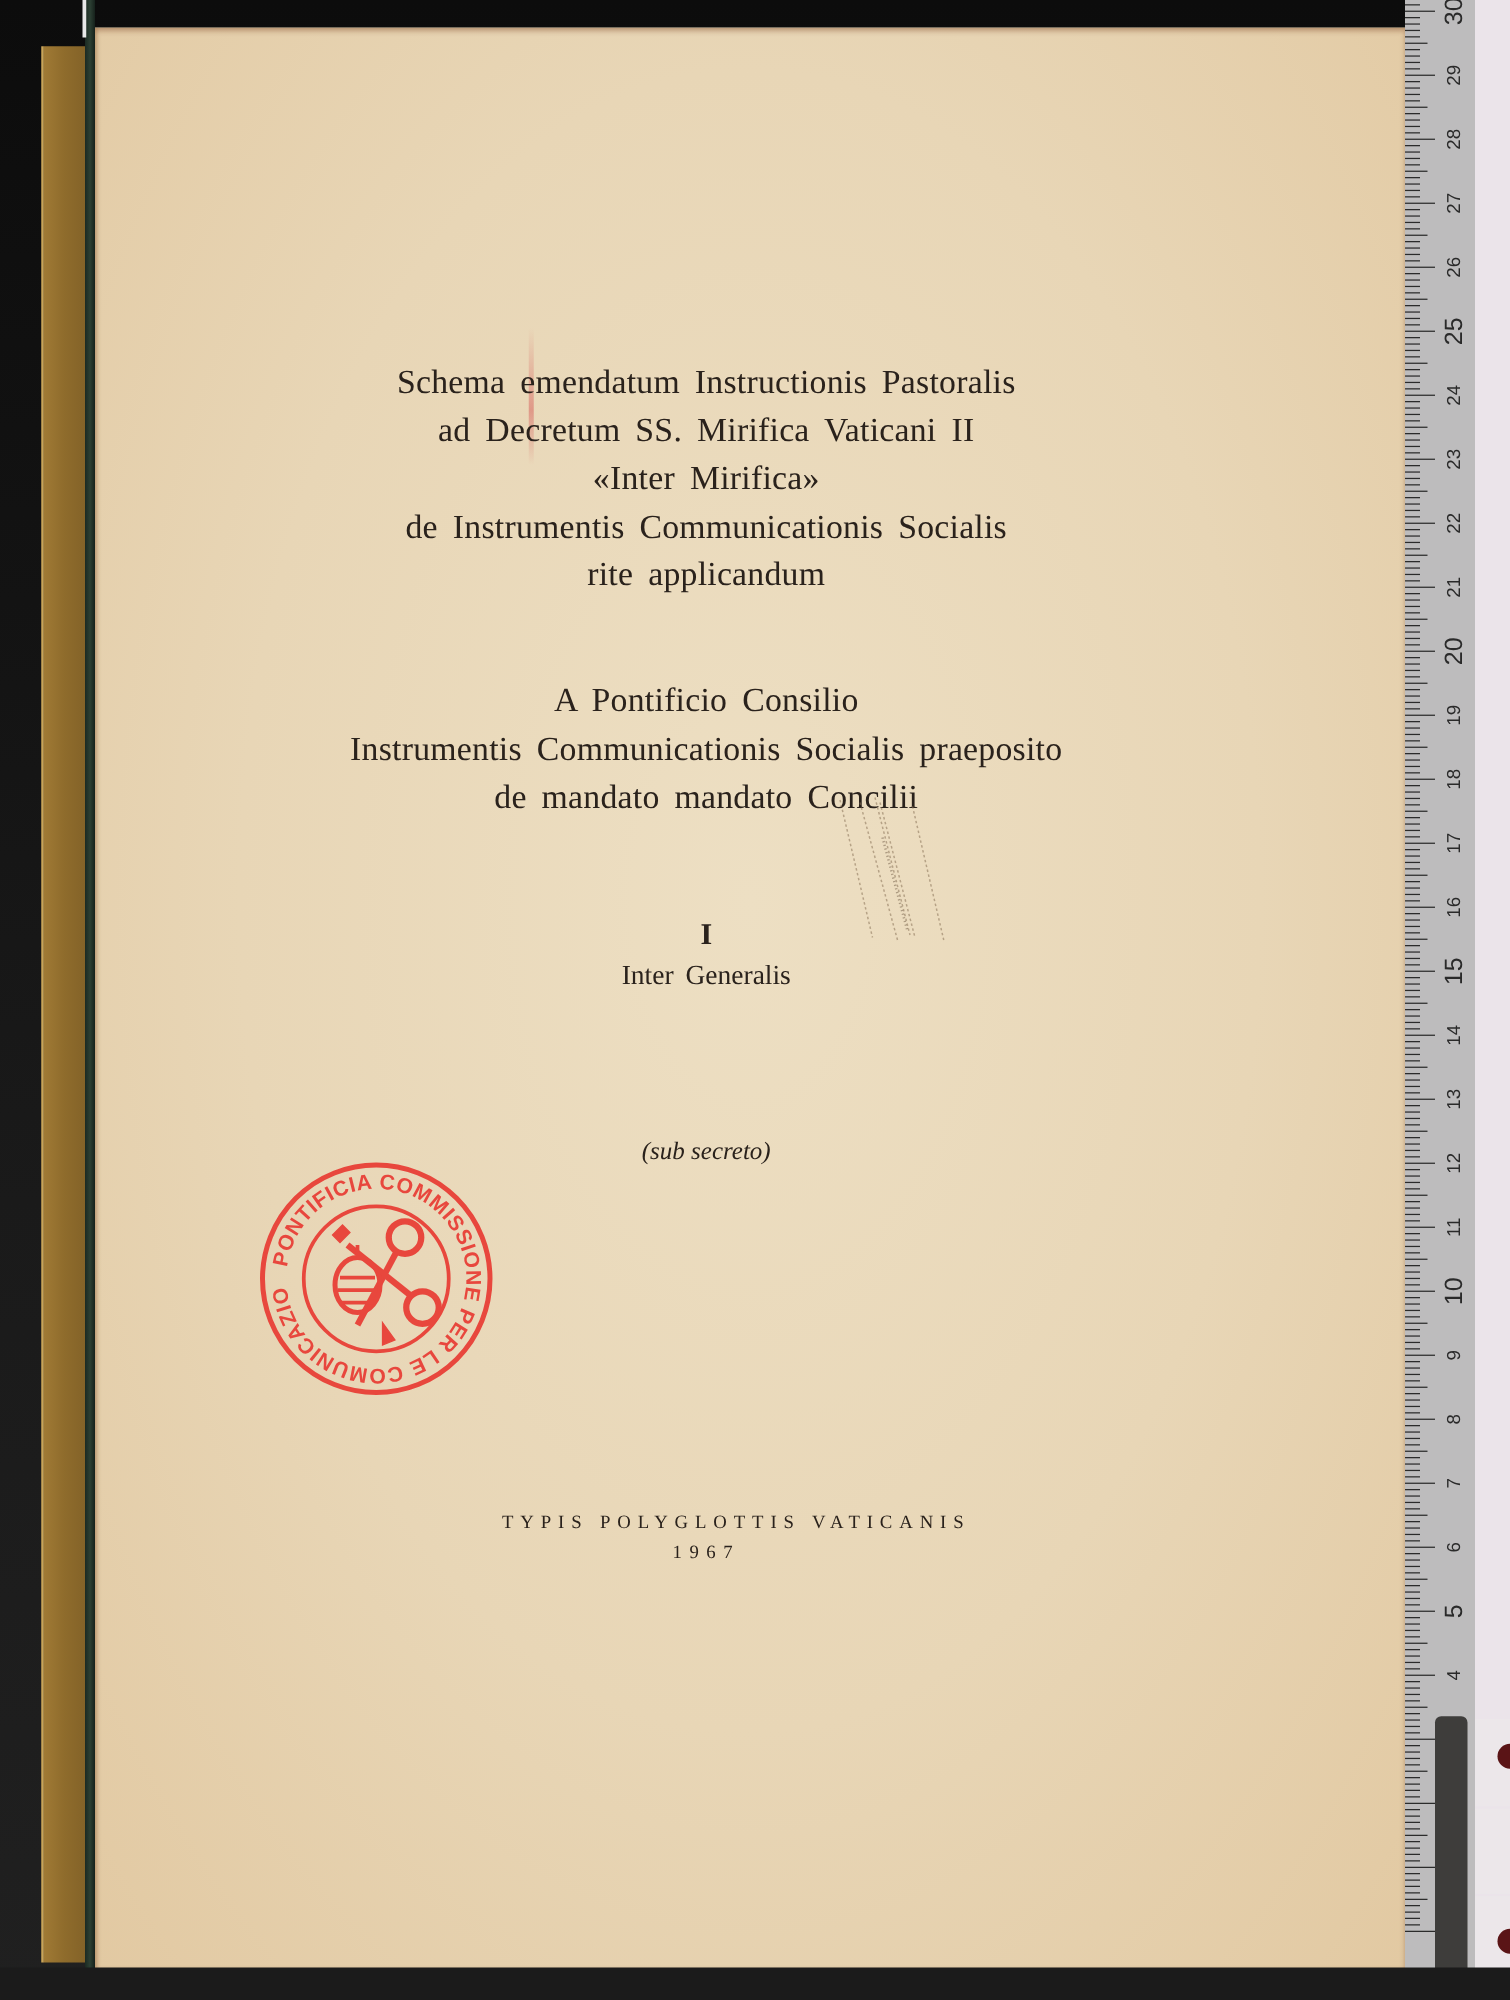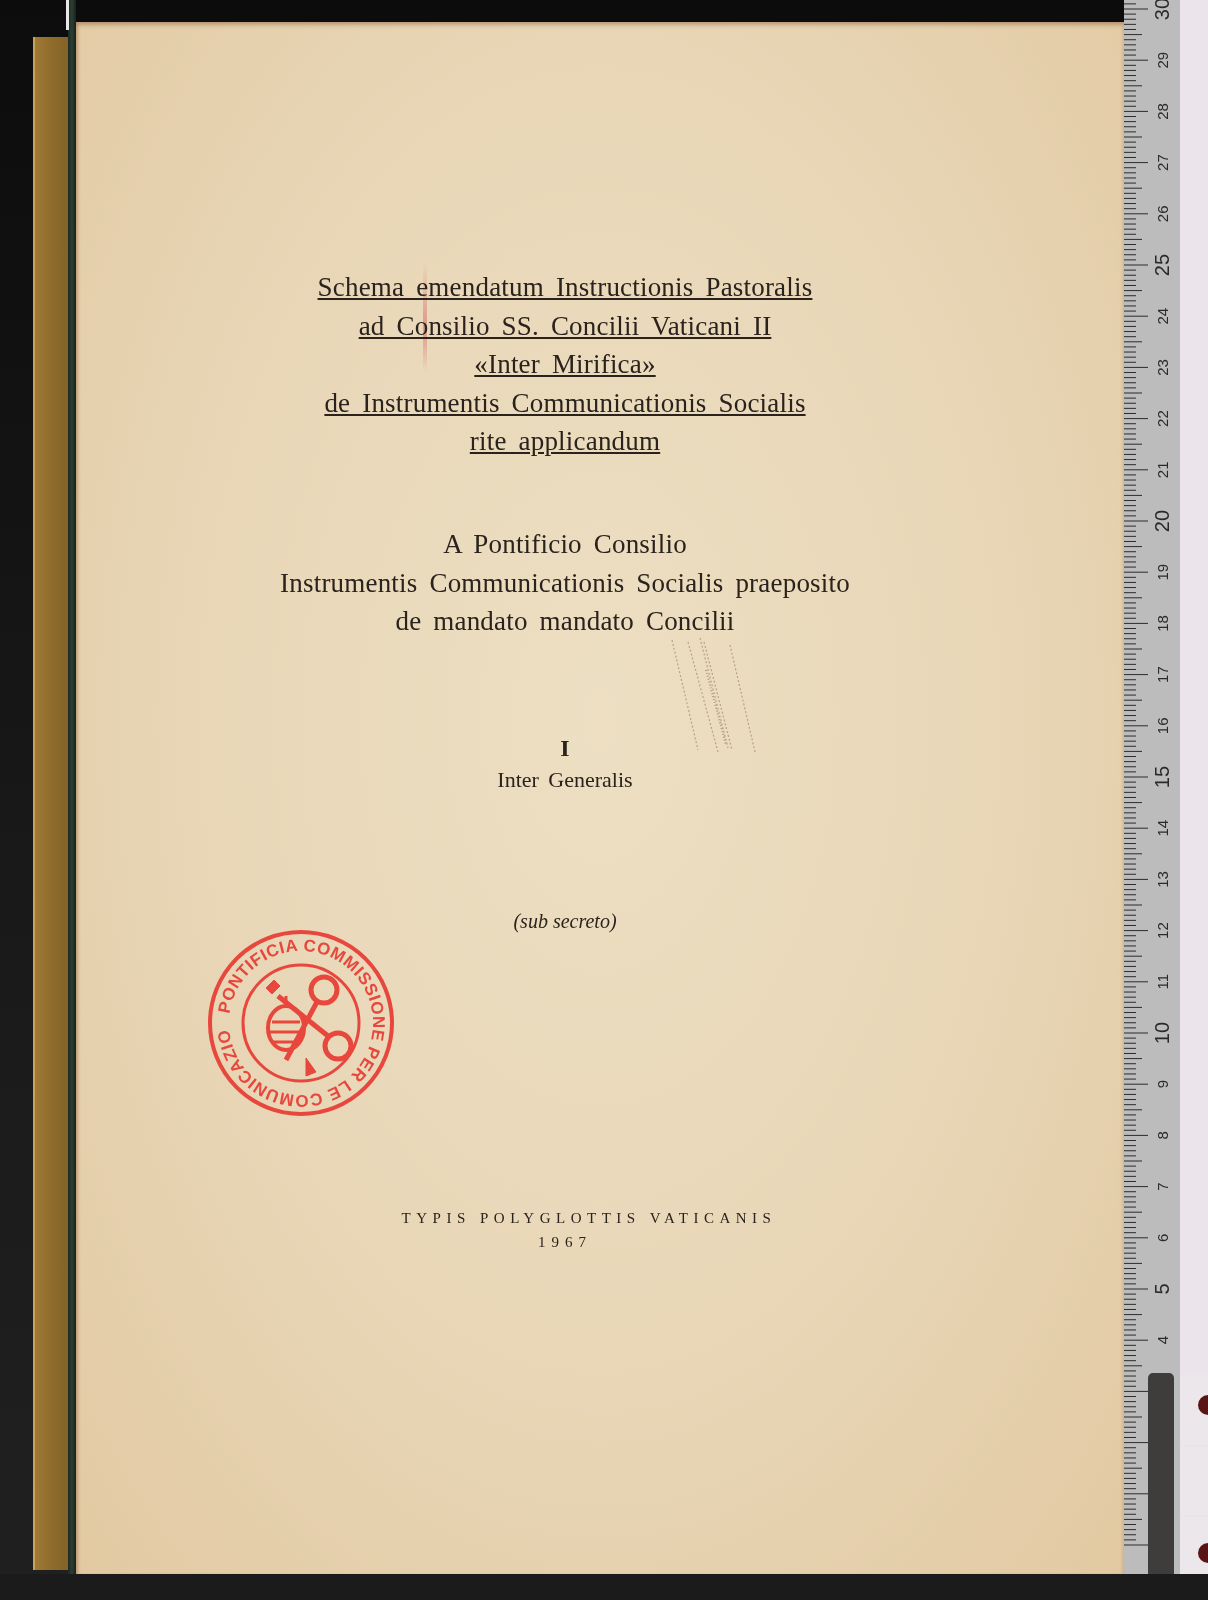--- a/index.html
+++ b/index.html
@@ -31,22 +31,22 @@
         radial-gradient(ellipse at 50% 45%, #eddfc3 0%, #e8d6b6 55%, #e2c9a2 100%);
       box-shadow: inset 0 3px 4px rgba(120,60,30,0.35), inset 2px 0 3px rgba(140,90,40,0.25);
     }
     .block {
       position: absolute; left: 0; width: 1130px; text-align: center; color: #2a221c;
     }
     .line {
       display: block; font-size: 27px; line-height: 38.5px; letter-spacing: 0.2px;
       word-spacing: 5px;
     }
-    .title-block { top: 268px; text-decoration: underline; }
-    .credit-block { top: 525px; }
+    .title-block { top: 286px; }
+    .credit-block { top: 541px; }
     .part-block { top: 733px; }
     .part-num { display: block; font-size: 24px; line-height: 30px; font-weight: bold; }
     .part-name { display: block; font-size: 22px; line-height: 34px; word-spacing: 4px; }
     .secret-block { top: 866px; font-size: 20px; font-style: italic; margin-top: 44px; }
     .imprint-block { top: 1206px; }
     .imprint {
       display: block; font-size: 15px; letter-spacing: 5.5px; line-height: 24px; margin-left: 48px;
     }
     .year { display: block; font-size: 15px; letter-spacing: 6px; line-height: 24px; }
     .pencil-mark {
@@ -87,21 +87,21 @@
 <div class="back-board"></div>
 <div class="spine-line"></div>
 <div class="spine-glint"></div>
 
 <div class="page"></div>
 
 <div class="red-tick"></div>
 
 <div class="block title-block">
   <span class="line">Schema emendatum Instructionis Pastoralis</span>
-  <span class="line">ad Consilio SS. Concilii Vaticani II</span>
+  <span class="line">ad Decretum SS. Mirifica Vaticani II</span>
   <span class="line">«Inter Mirifica»</span>
   <span class="line">de Instrumentis Communicationis Socialis</span>
   <span class="line">rite applicandum</span>
 </div>
 
 <div class="block credit-block">
   <span class="line">A Pontificio Consilio</span>
   <span class="line">Instrumentis Communicationis Socialis praeposito</span>
   <span class="line">de mandato mandato Concilii</span>
 </div>

